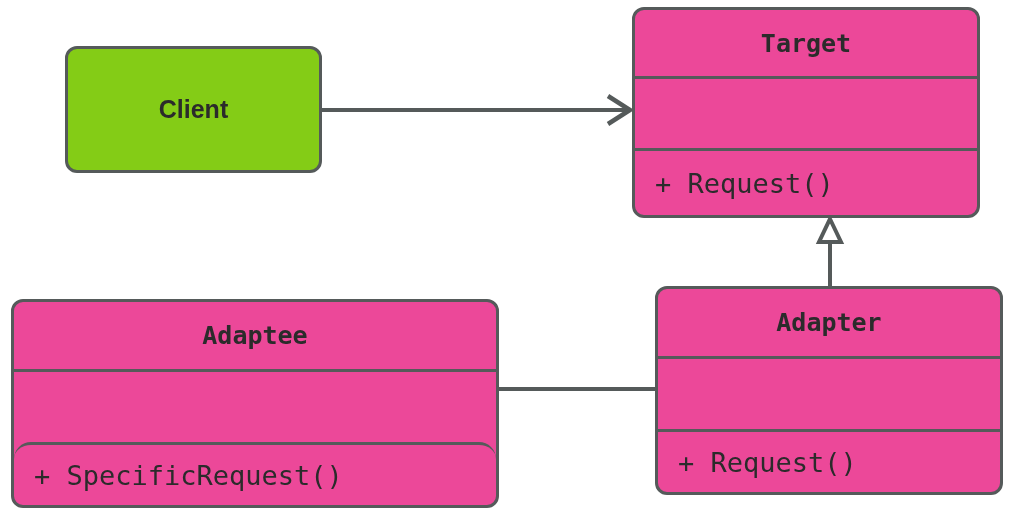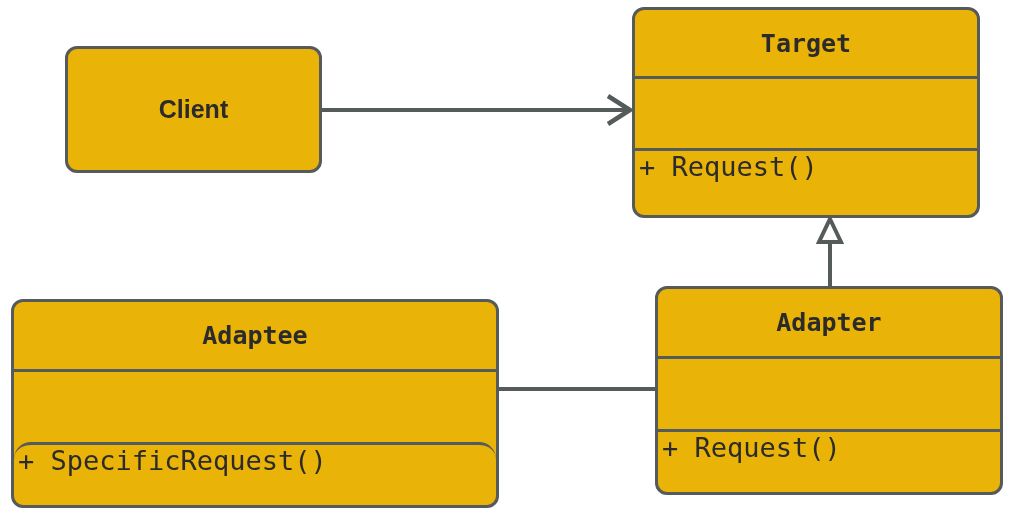--- a/index.html
+++ b/index.html
@@ -14,29 +14,29 @@
     height: 518px;
     background: #ffffff;
     overflow: hidden;
     font-family: "DejaVu Sans Mono", monospace;
   }
 
   
   .uml-box {
     position: absolute;
     box-sizing: border-box;
-    background: #eab308;
+    background: #ec4899;
     border: 3px solid #555a5a;
     border-radius: 12px;
     overflow: hidden;
   }
   .uml-simple {
     position: absolute;
     box-sizing: border-box;
-    background: #eab308;
+    background: #84cc16;
     border: 3px solid #555a5a;
     border-radius: 12px;
     display: flex;
     align-items: center;
     justify-content: center;
   }
 
   .uml-title {
     box-sizing: border-box;
     width: 100%;
@@ -52,21 +52,22 @@
   .uml-attrs {
     box-sizing: border-box;
     width: 100%;
     border-top: 3px solid #555a5a;
   }
   .uml-ops {
     box-sizing: border-box;
     width: 100%;
     border-top: 3px solid #555a5a;
     display: flex;
-    padding-left: 4px;
+    align-items: center;
+    padding-left: 20px;
   }
   .op-text {
     font-family: "DejaVu Sans Mono", monospace;
     font-weight: normal;
     font-size: 27px;
     color: #2b2b2b;
     white-space: nowrap;
   }
 
   .plain-label {

